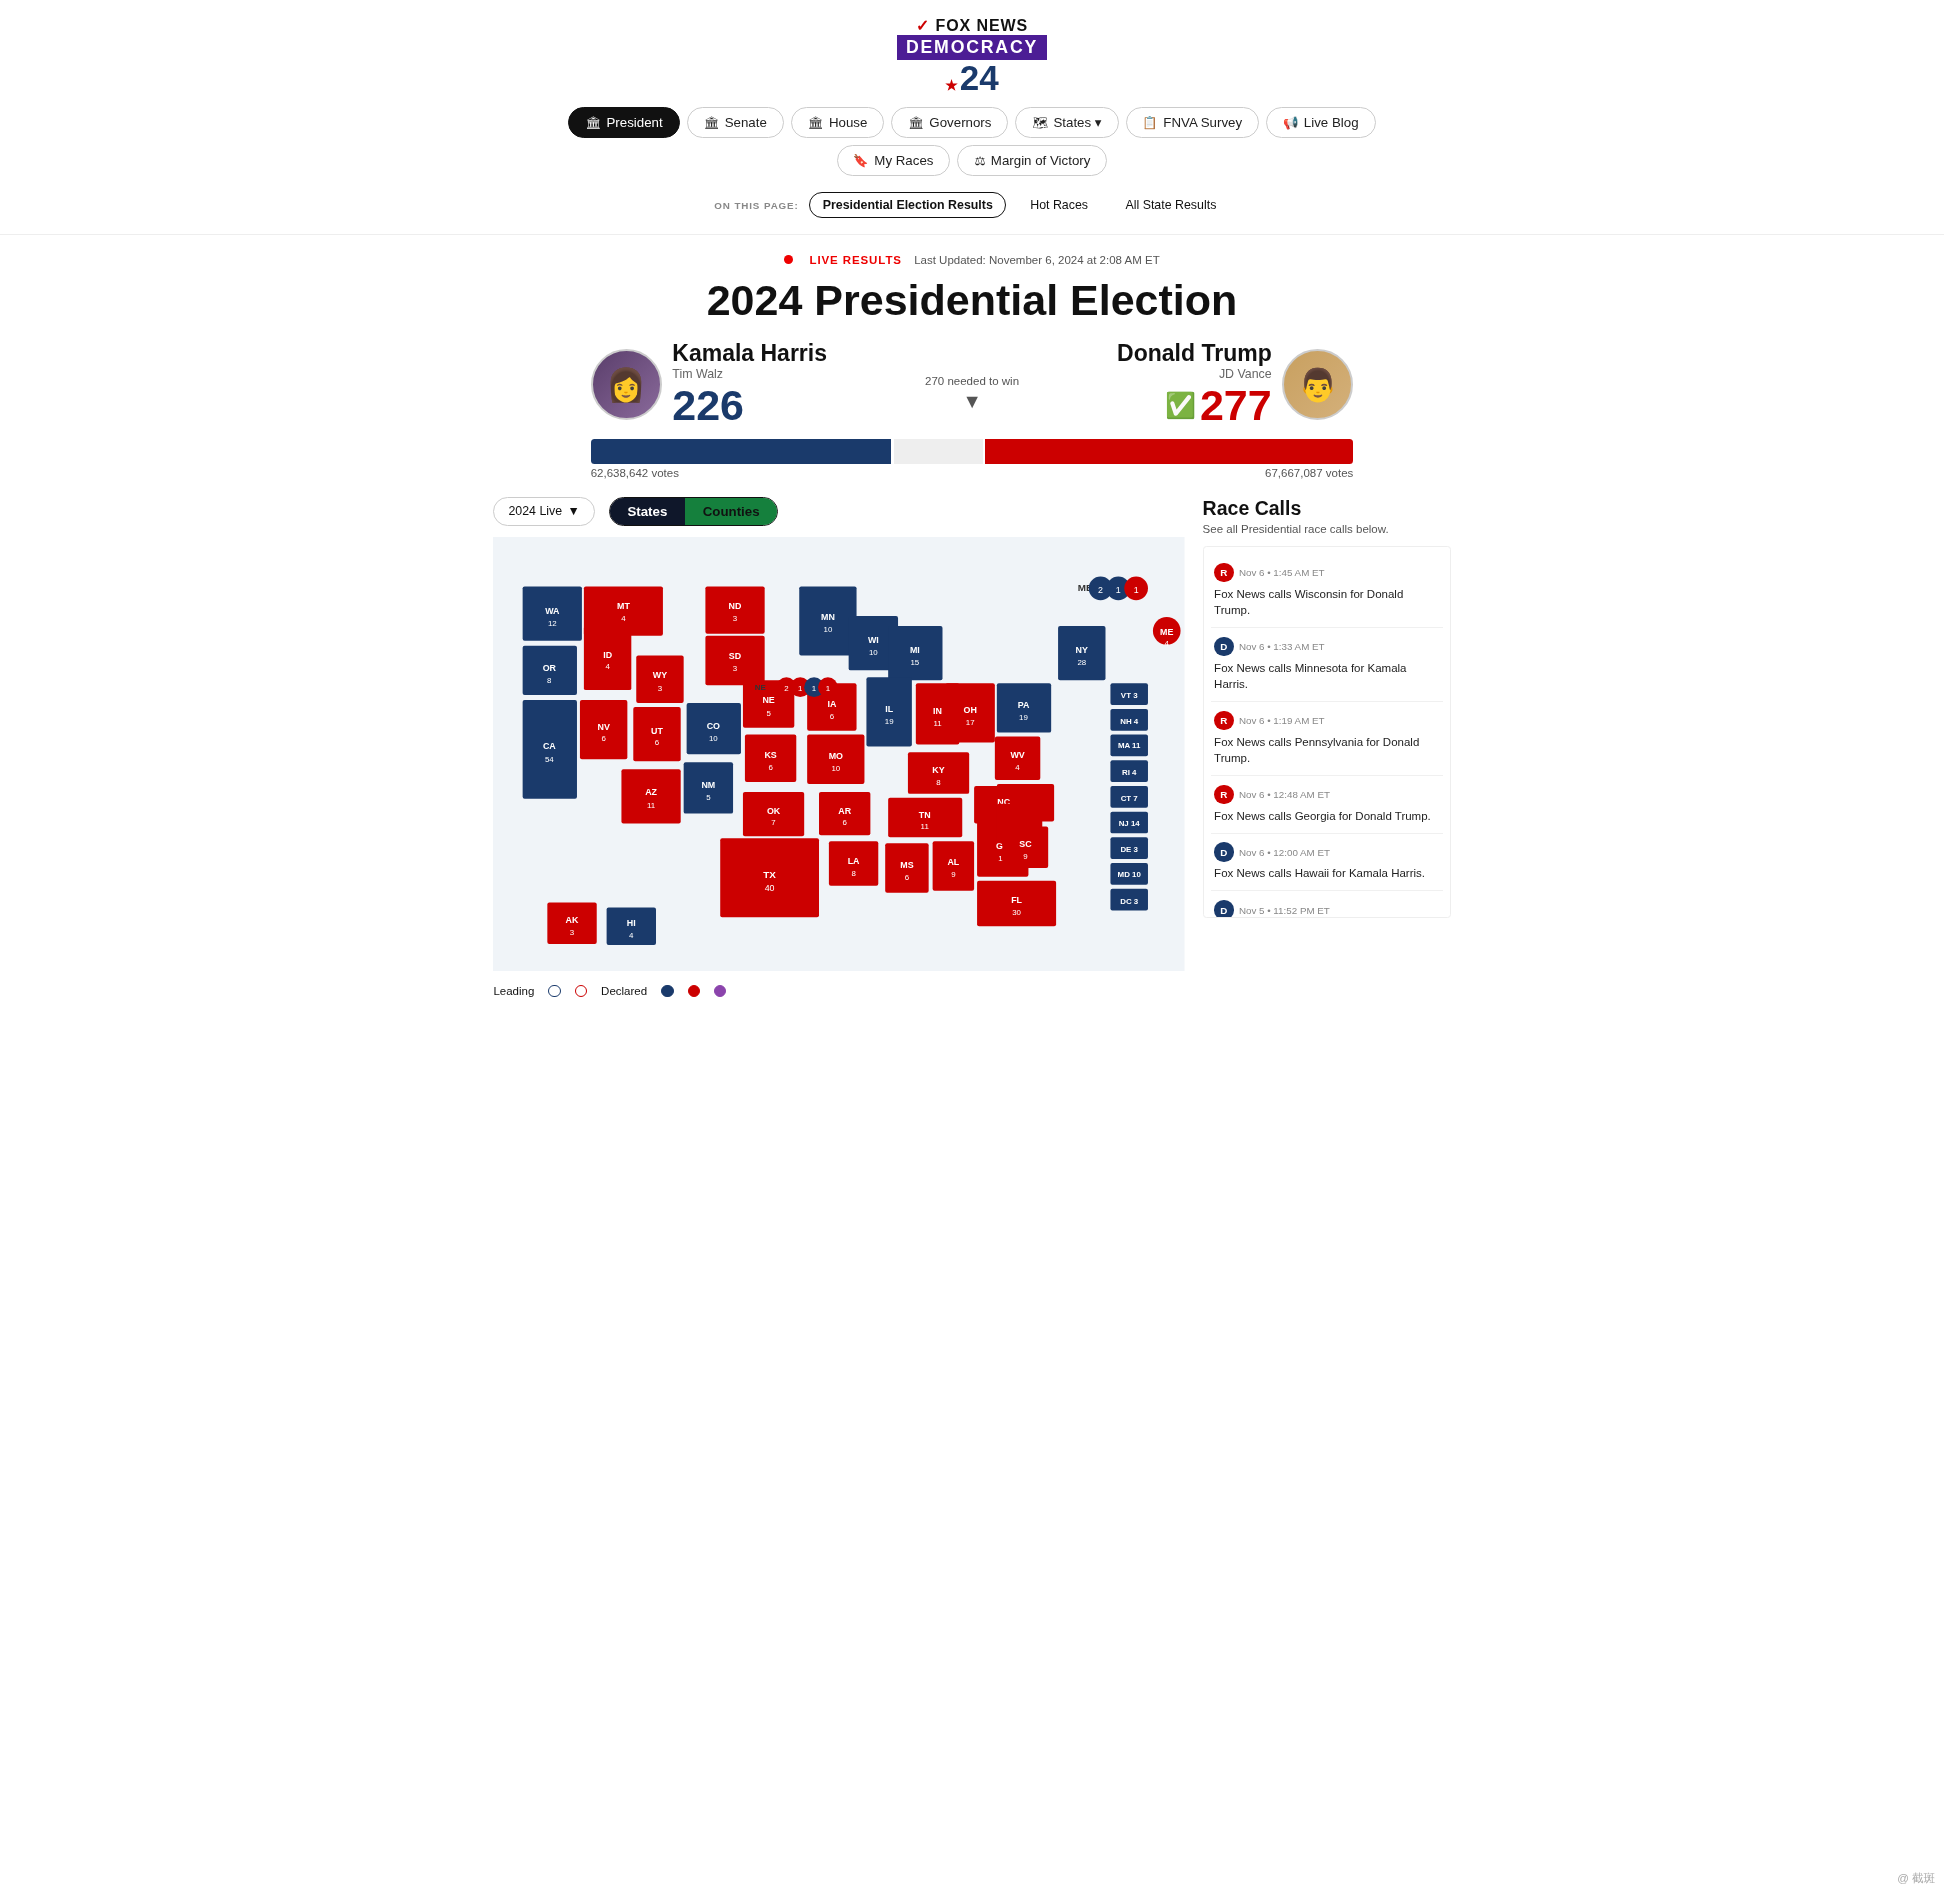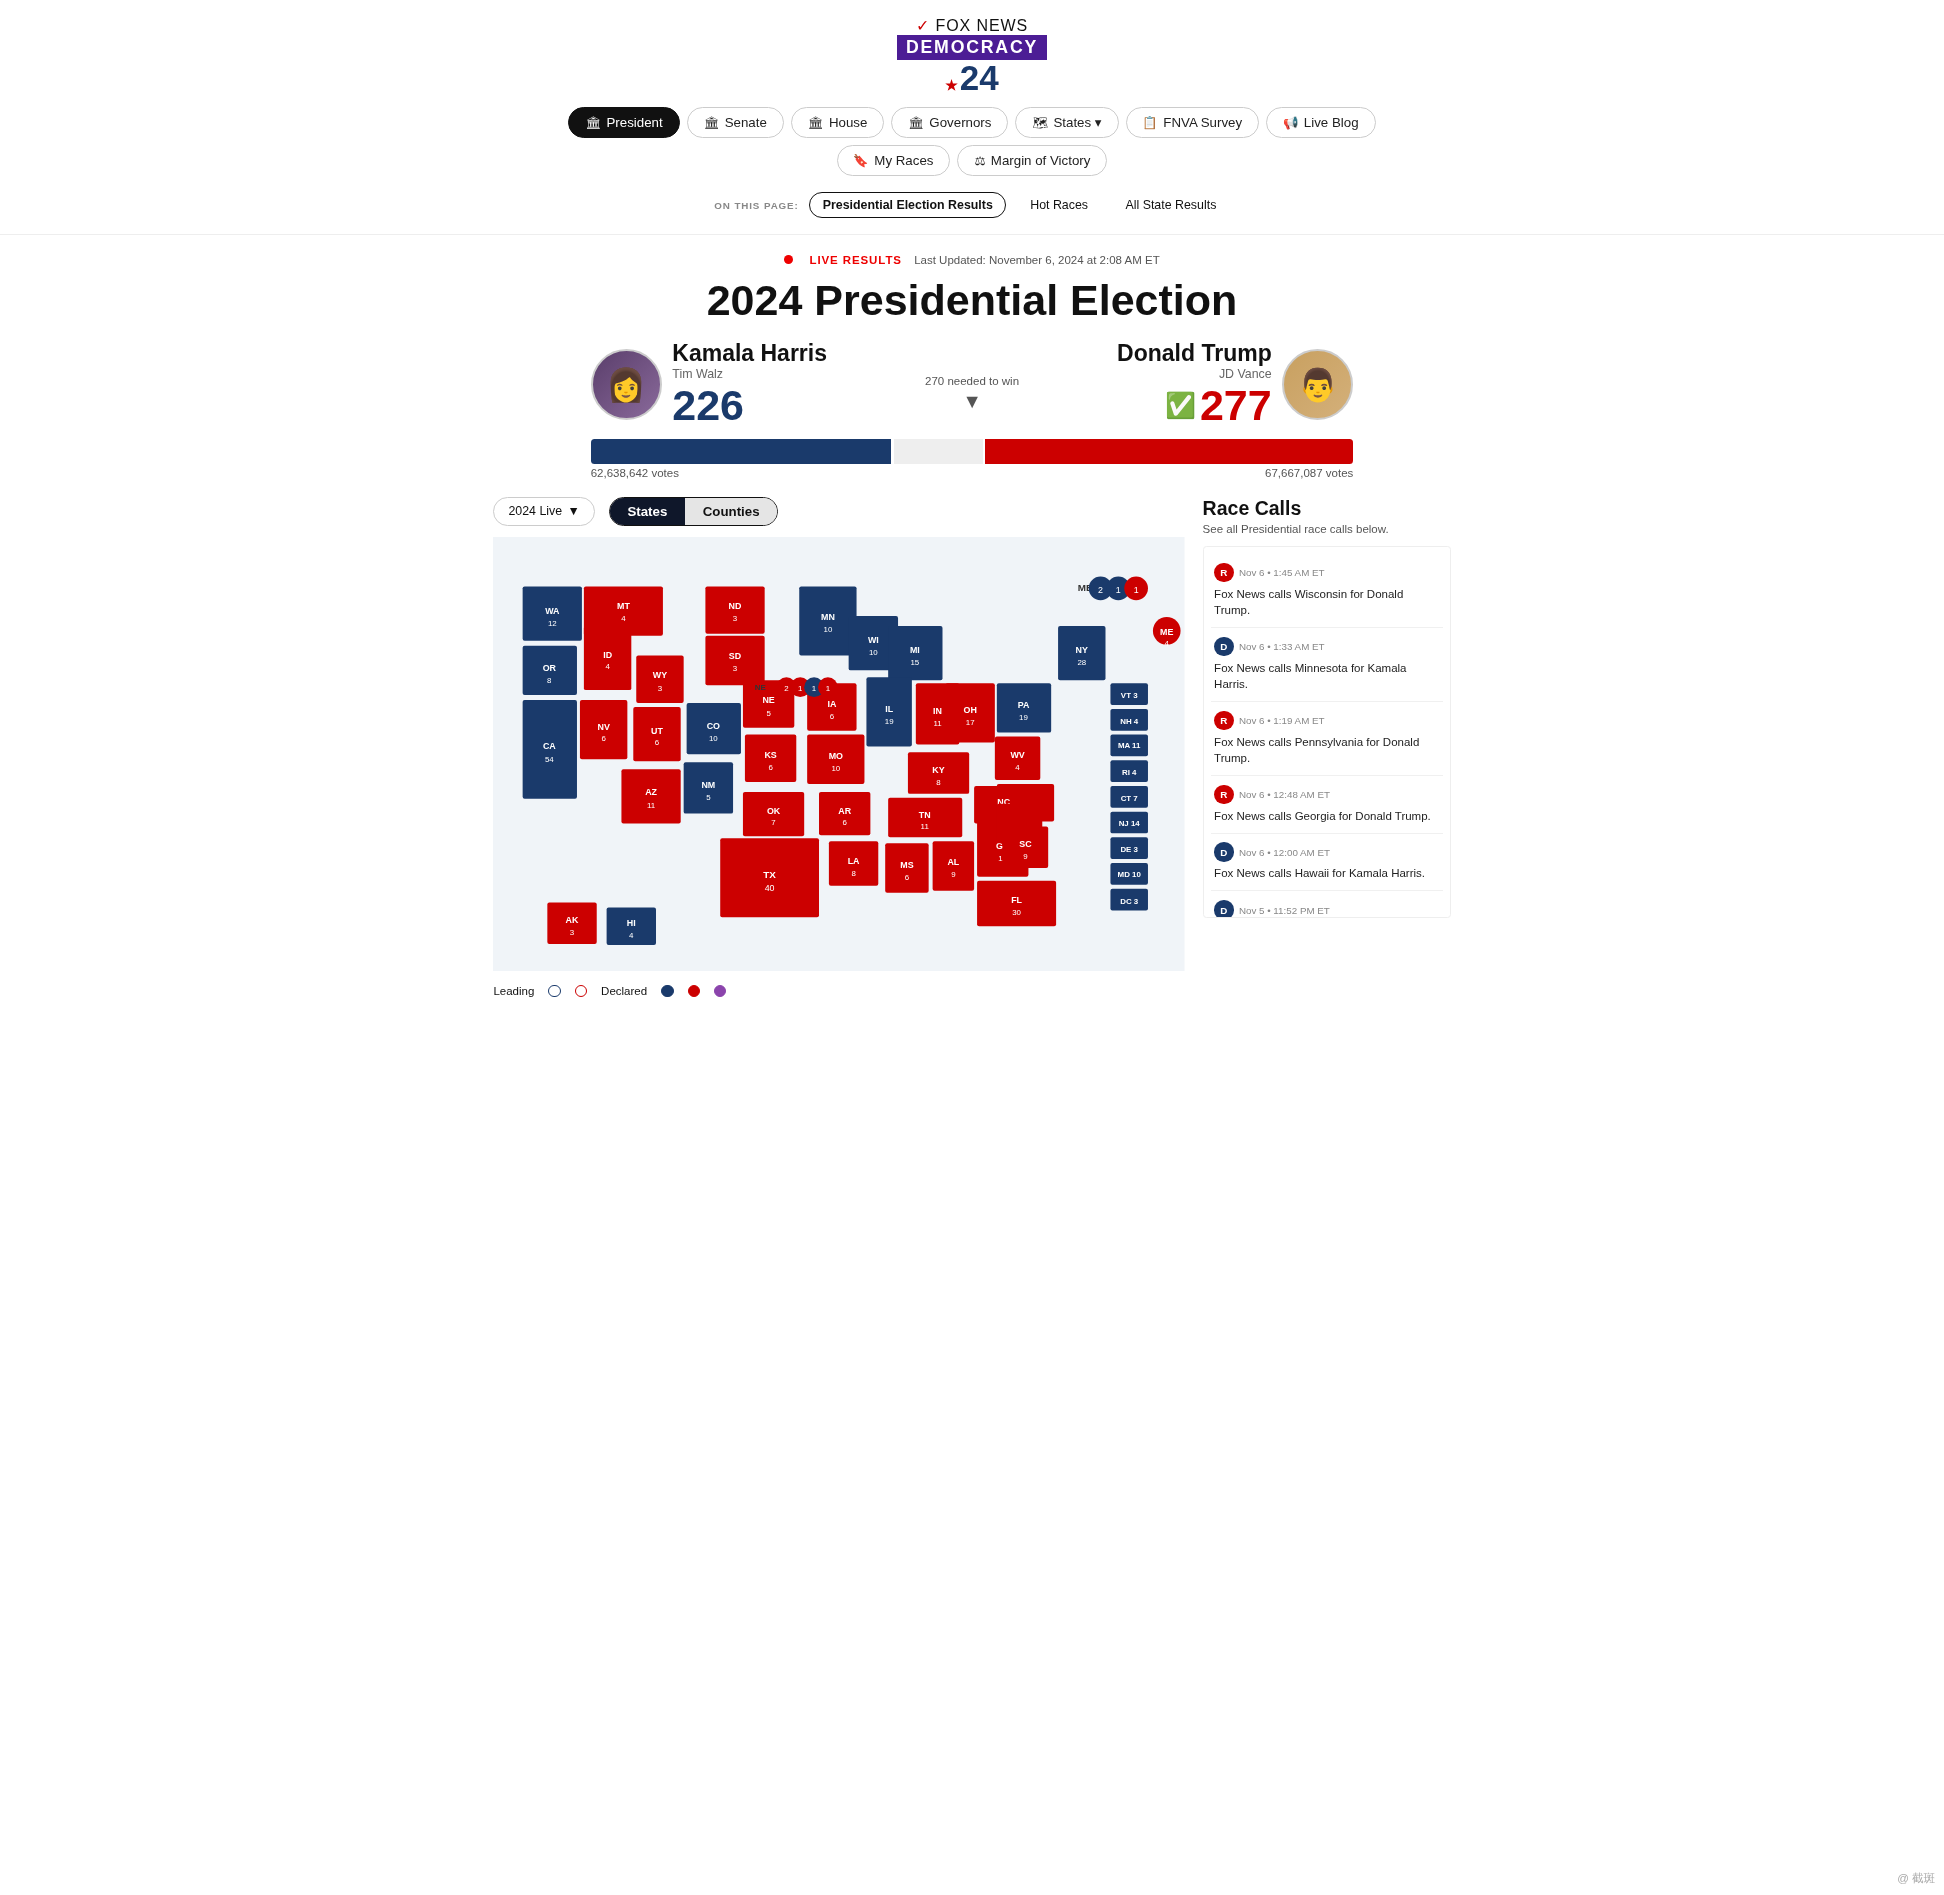--- a/index.html
+++ b/index.html
@@ -1,21 +1,21 @@
 <!DOCTYPE html>
 <html style="font-size:14px"><head>
   <meta charset="utf-8">
   <style>
     * { box-sizing: border-box; margin: 0; padding: 0; }
     body { font-family: Arial, sans-serif; background: #fff; color: #111; }
 
     
     .header { text-align: center; padding: 16px 0 8.9px; background: #fff; border-bottom: 0.9px solid #eee; }
     .logo-container { display: flex; flex-direction: column; align-items: center; margin-bottom: 12.4px; }
-    .logo-fox { font-size: 16px; font-weight: normal; color: #111; letter-spacing: 0.9px; }
+    .logo-fox { font-size: 16px; font-weight: bold; color: #111; letter-spacing: 0.9px; }
     .logo-fox span.check { color: #c00; }
     .logo-democracy { background: #4c1d95; color: #fff; font-size: 17.7px; font-weight: 900; padding: 1.8px 8.9px; letter-spacing: 1.8px; }
     .logo-24 { font-size: 35px; font-weight: 900; color: #1a3a6b; line-height: 1; }
     .logo-star { color: #c00; font-size: 14px; margin-right: 1.8px; }
 
     
     .nav-row { display: flex; justify-content: center; gap: 7px; flex-wrap: wrap; margin-bottom: 7px; }
     .nav-btn {
       display: flex; align-items: center; gap: 5.3px;
       padding: 7px 16px; border-radius: 21px; border: 1.3px solid #ccc;
@@ -71,21 +71,21 @@
     .vote-totals { display: flex; justify-content: space-between; max-width: 798px; margin: 0 auto 17.7px; padding: 0 17.7px; font-size: 11.5px; color: #555; }
 
     
     .map-section { max-width: 975px; margin: 0 auto; padding: 0 8.9px; display: flex; gap: 17.7px; }
     .map-container { flex: 1; }
     .map-controls { display: flex; align-items: center; gap: 14px; margin-bottom: 10.6px; }
     .year-dropdown { border: 1.3px solid #ccc; border-radius: 17.7px; padding: 6.2px 14px; font-size: 12.4px; cursor: pointer; background: #fff; display: flex; align-items: flex-end; gap: 5.3px; }
     .toggle-group { display: flex; border-radius: 21px; overflow: hidden; border: 1.8px solid #111; }
     .toggle-btn { padding: 6.2px 17.7px; font-size: 13.3px; cursor: pointer; font-weight: 600; border: none; }
     .toggle-btn.active { background: #0f172a; color: #fff; }
-    .toggle-btn:not(.active) { background: #e5e5e5; color: #111; }
+    .toggle-btn:not(.active) { background: #15803d; color: #111; }
 
     
     .us-map { width: 100%; }
 
     
     .race-calls { width: 248px; flex-shrink: 0; }
     .race-calls-title { font-size: 19.5px; font-weight: 800; margin-bottom: 3.5px; }
     .race-calls-sub { font-size: 11.5px; color: #555; margin-bottom: 10.6px; }
     .race-calls-list { max-height: 372px; overflow-y: auto; border: 0.9px solid #eee; border-radius: 3.5px; padding: 7px; }
     .race-call-item { border-bottom: 0.9px solid #f0f0f0; padding: 8.9px 3.5px; font-size: 11.5px; }

